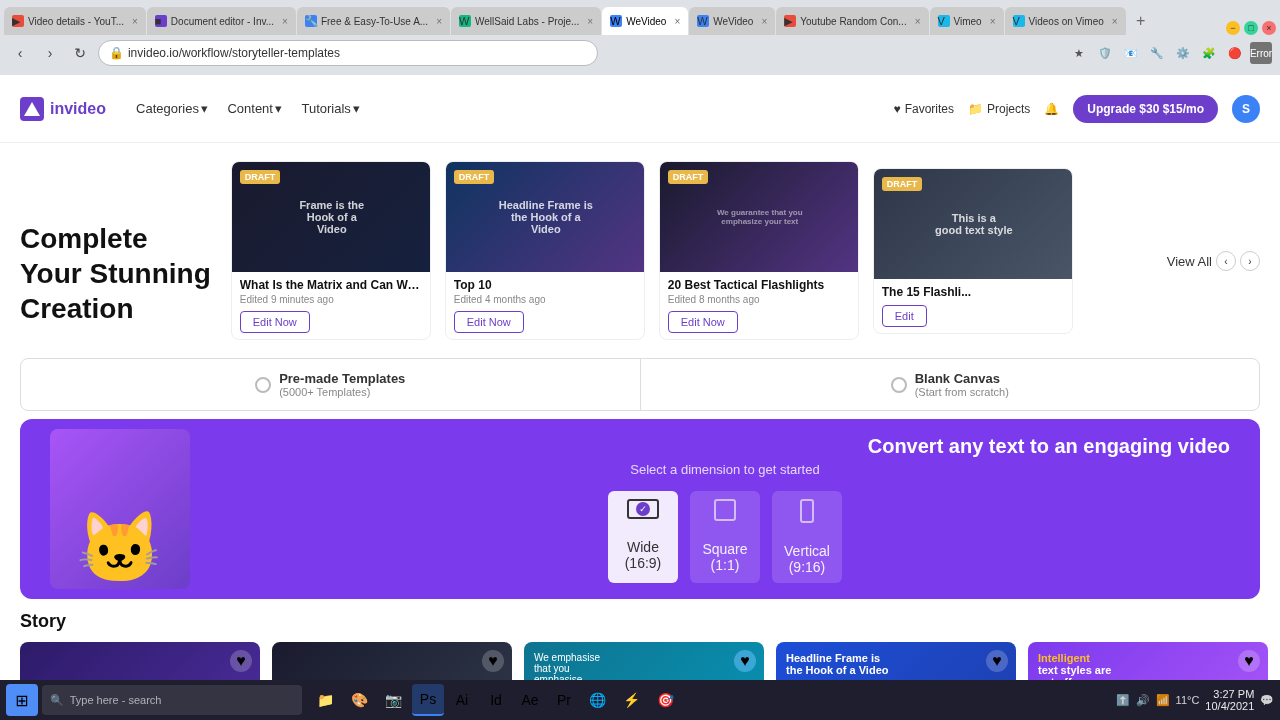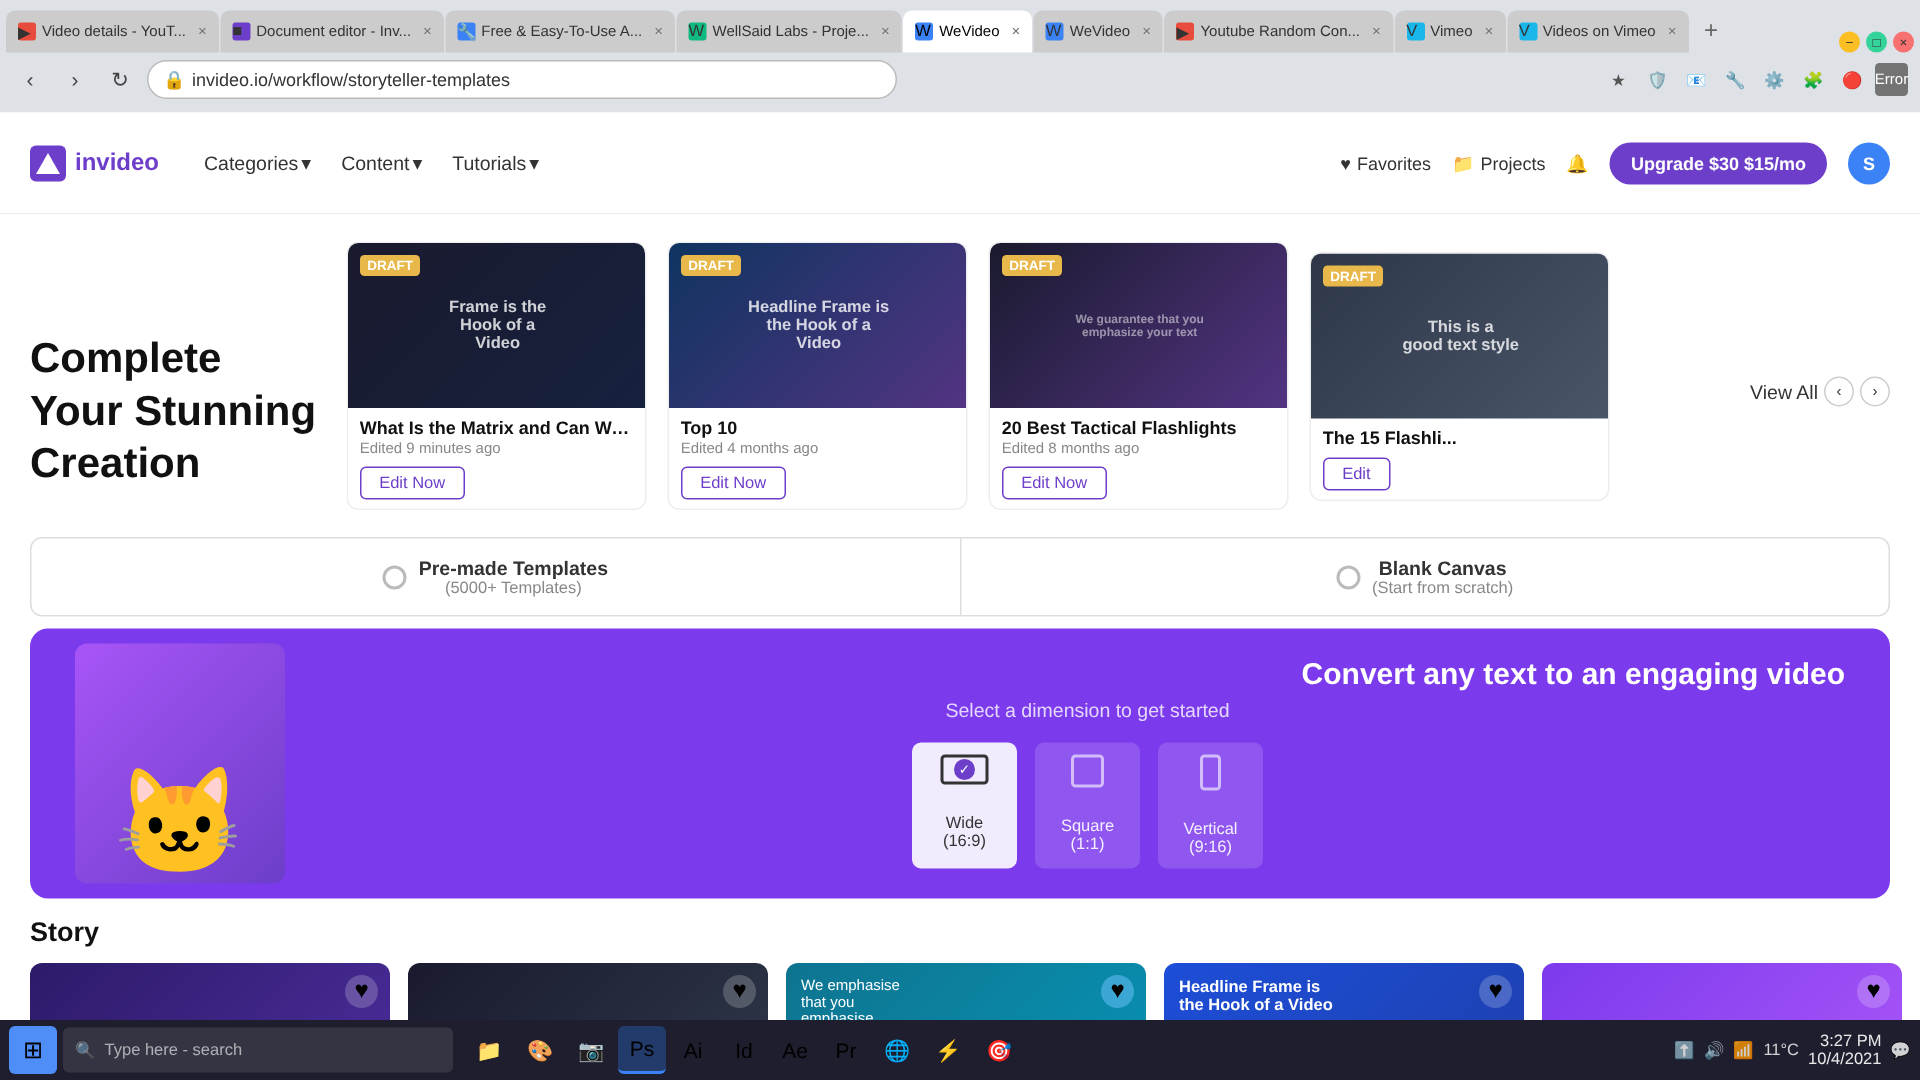--- a/index.html
+++ b/index.html
@@ -52,38 +52,38 @@
     .draft-time { font-size: 10px; color: #888; margin-bottom: 6px; }
     .edit-btn { background: #fff; border: 1px solid #6c3ec9; color: #6c3ec9; font-size: 11px; padding: 4px 12px; border-radius: 4px; cursor: pointer; }
 
     
     .template-options { display: flex; margin: 8px 20px; border: 1px solid #ddd; border-radius: 8px; background: #fff; }
     .template-option { flex: 1; display: flex; align-items: center; justify-content: center; gap: 8px; padding: 12px; cursor: pointer; border-right: 1px solid #ddd; }
     .template-option:last-child { border-right: none; }
     .radio-circle { width: 16px; height: 16px; border-radius: 50%; border: 2px solid #bbb; flex-shrink: 0; }
     .radio-circle.checked { background: #6c3ec9; border-color: #6c3ec9; display: flex; align-items: center; justify-content: center; }
     .radio-circle.checked::after { content: ''; width: 6px; height: 6px; background: #fff; border-radius: 50%; }
-    .option-text { text-align: center; }
+    .option-text { text-align: left; }
     .option-label { font-size: 13px; font-weight: bold; color: #333; }
     .option-sub { font-size: 11px; color: #888; }
 
     
     .t2v-banner { margin: 0 20px; background: #7c3aed; border-radius: 12px; display: flex; align-items: center; padding: 16px 30px; gap: 30px; height: 180px; overflow: hidden; }
     .banner-cat { width: 140px; flex-shrink: 0; }
     .cat-img { width: 140px; height: 160px; background: linear-gradient(135deg, #a855f7, #6c3ec9); border-radius: 8px; display: flex; align-items: flex-end; justify-content: center; overflow: hidden; font-size: 70px; }
     .banner-content { flex: 1; text-align: center; }
     .banner-title { font-size: 20px; font-weight: bold; color: #fff; margin-bottom: 4px; text-align: right; }
     .banner-sub { font-size: 13px; color: rgba(255,255,255,0.8); margin-bottom: 14px; }
     .dimension-options { display: flex; gap: 12px; justify-content: center; }
     .dim-option { width: 70px; background: rgba(255,255,255,0.15); border-radius: 6px; padding: 8px; text-align: center; cursor: pointer; }
     .dim-option.selected { background: rgba(255,255,255,0.9); }
     .dim-icon { width: 32px; height: 20px; border: 2px solid rgba(255,255,255,0.6); border-radius: 3px; margin: 0 auto 4px auto; display: flex; align-items: center; justify-content: center; }
     .dim-option.selected .dim-icon { border-color: #333; }
     .dim-check { width: 14px; height: 14px; background: #6c3ec9; border-radius: 50%; display: flex; align-items: center; justify-content: center; font-size: 9px; color: #fff; }
-    .dim-label { font-size: 11px; color: rgba(255,255,255,0.9); margin-top: 20px; }
+    .dim-label { font-size: 14px; color: rgba(255,255,255,0.9); margin-top: 20px; }
     .dim-option.selected .dim-label { color: #333; }
 
     
     .story-section { padding: 12px 20px 8px 20px; }
     .story-title { font-size: 18px; font-weight: bold; color: #111; margin-bottom: 10px; }
     .story-cards { display: flex; gap: 12px; }
     .story-card { width: 240px; height: 80px; border-radius: 8px; overflow: hidden; position: relative; cursor: pointer; flex-shrink: 0; }
     .heart-btn { position: absolute; top: 8px; right: 8px; width: 22px; height: 22px; background: rgba(255,255,255,0.2); border-radius: 50%; display: flex; align-items: center; justify-content: center; cursor: pointer; }
 
     
@@ -352,20 +352,21 @@
       <div class="story-card sc3">
         <div class="heart-btn" style="background:rgba(109,195,255,0.5);">♥</div>
         <div style="padding:10px; color:#fff; font-size:10px;">We emphasise<br>that you<br>emphasise<br>your text</div>
       </div>
       <div class="story-card sc4">
         <div class="heart-btn">♥</div>
         <div style="padding:10px; color:#fff; font-size:11px; font-weight:bold;">Headline Frame is<br>the Hook of a Video</div>
       </div>
       <div class="story-card sc5">
         <div class="heart-btn">♥</div>
+        <div style="padding:10px; color:#fff; font-size:11px; font-weight:bold;"><span style="color:#fbbf24;">Intelligent</span><br>text styles are<br>cut off...</div>
       </div>
     </div>
   </div>
 </div>
 
 <div class="taskbar">
   <div class="taskbar-start">⊞</div>
   <div class="taskbar-search">
     <span style="color:rgba(255,255,255,0.6);">🔍</span>
     <span>Type here - search</span>

